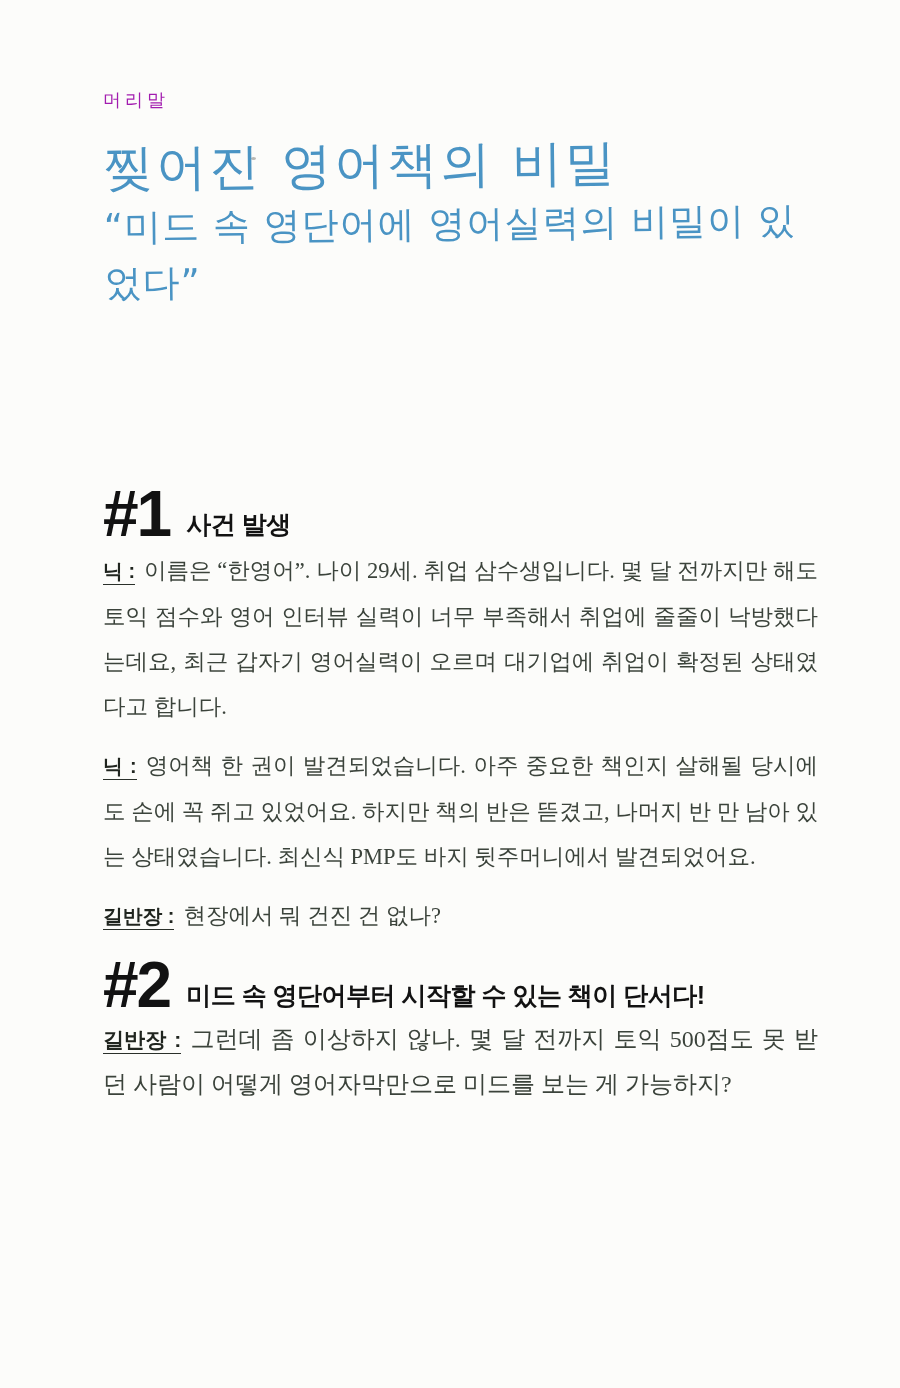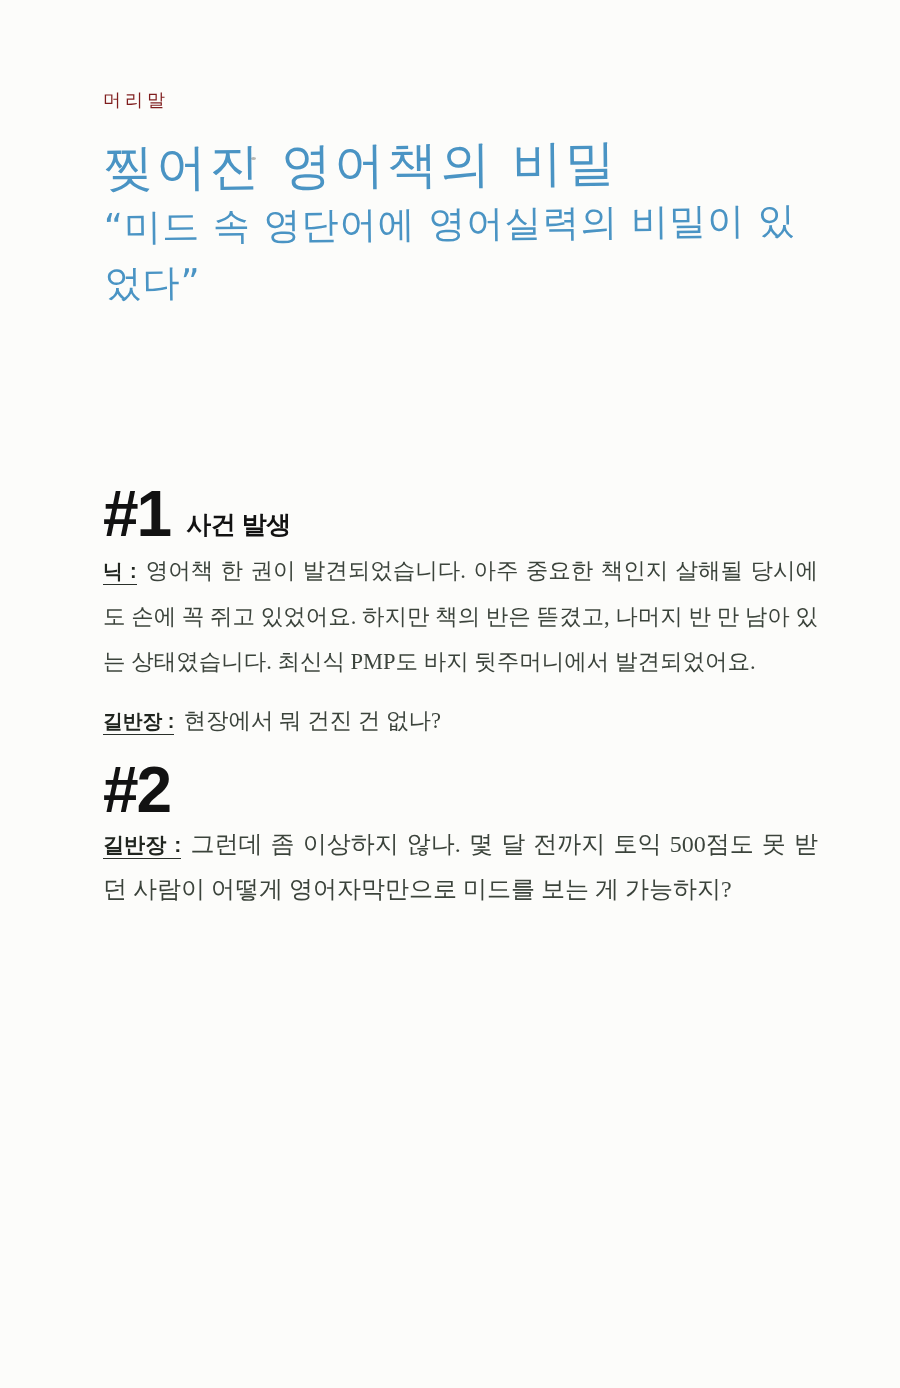--- a/index.html
+++ b/index.html
@@ -17,21 +17,21 @@
     font-family: "Liberation Serif", "DejaVu Serif", serif;
     color: #3b433b;
   }
   .content {
     padding: 0 82px 0 103px;
   }
   .kicker {
     margin-top: 88px;
     font-size: 18px;
     letter-spacing: 4px;
-    color: #7f1d1d;
+    color: #a21caf;
   }
   .hand-title-block {
     margin-top: 24px;
     transform: rotate(-0.6deg);
     transform-origin: left top;
   }
   .hand-title {
     font-family: "DejaVu Sans", sans-serif;
     font-size: 50px;
     line-height: 64px;
@@ -121,30 +121,32 @@
       <div class="hand-title">찢어진 영어책의 비밀</div>
       <div class="hand-subtitle">“미드 속 영단어에 영어실력의 비밀이 있었다”</div>
     </div>
 
     <div class="section section-1">
       <div class="section-heading">
         <span class="section-number">#1</span>
         <span class="section-title">사건 발생</span>
       </div>
 
+      <p class="dialog"><span class="speaker">닉 :</span><span>이름은 “한영어”. 나이 29세. 취업 삼수생입니다. 몇 달 전까지만 해도 토익 점수와 영어 인터뷰 실력이 너무 부족해서 취업에 줄줄이 낙방했다는데요, 최근 갑자기 영어실력이 오르며 대기업에 취업이 확정된 상태였다고 합니다.</span></p>
 
       <p class="dialog"><span class="speaker">닉 :</span><span>영어책 한 권이 발견되었습니다. 아주 중요한 책인지 살해될 당시에도 손에 꼭 쥐고 있었어요. 하지만 책의 반은 뜯겼고, 나머지 반 만 남아 있는 상태였습니다. 최신식 PMP도 바지 뒷주머니에서 발견되었어요.</span></p>
 
       <p class="dialog"><span class="speaker">길반장 :</span><span>현장에서 뭐 건진 건 없나?</span></p>
 
     </div>
 
     <div class="section section-2">
       <div class="section-heading">
         <span class="section-number">#2</span>
+        <span class="section-title">미드 속 영단어부터 시작할 수 있는 책이 단서다!</span>
       </div>
 
 
       <p class="dialog medium"><span class="speaker">길반장 :</span><span>그런데 좀 이상하지 않나. 몇 달 전까지 토익 500점도 못 받던 사람이 어떻게 영어자막만으로 미드를 보는 게 가능하지?</span></p>
     </div>
 
   </div>
 </div>
 
 </body></html>

